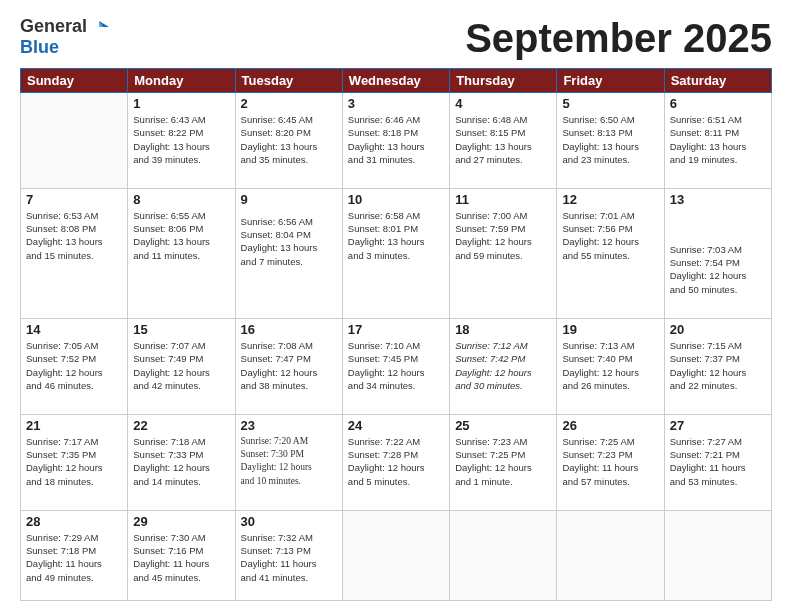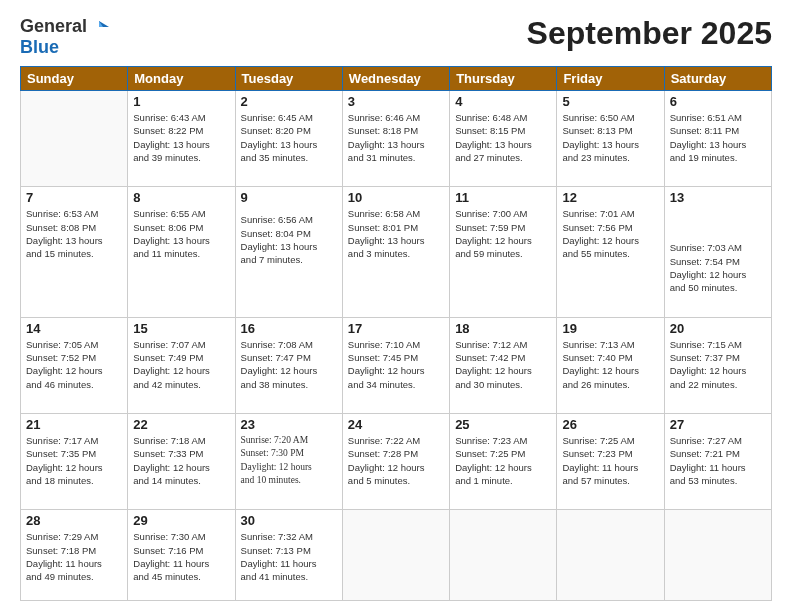--- a/index.html
+++ b/index.html
@@ -29,39 +29,39 @@
       margin-right: auto;
     }
     .logo-top-row {
       display: flex;
       align-items: center;
     }
     .title-block {
       text-align: right;
     }
     .month-title {
-      font-size: 32px;
+      font-size: 40px;
       font-weight: bold;
       color: #222;
       line-height: 1.1;
       text-align: right;
     }
     .location-title {
       font-size: 14px;
       color: #444;
     }
     .calendar {
       flex: 1;
       border: 1px solid #ccc;
       border-collapse: collapse;
       width: 100%;
       table-layout: fixed;
     }
     .calendar th {
-      background-color: #a16207;
+      background-color: #7f1d1d;
       color: white;
       text-align: left;
       padding: 4px 6px;
       font-size: 13px;
       border: 1px solid #1a6bb5;
     }
     .calendar td {
       border: 1px solid #ccc;
       vertical-align: top;
       padding: 3px 5px;
@@ -241,21 +241,21 @@
           </td>
           <td>
             <span class="day-num">17</span>
             <div class="day-info" style="white-space: pre-line;">Sunrise: 7:10 AM
 Sunset: 7:45 PM
 Daylight: 12 hours
 and 34 minutes.</div>
           </td>
           <td>
             <span class="day-num">18</span>
-            <div class="day-info" style="white-space: pre-line;">Sunrise: 7:12 AM
+            <div class="day-info" style="white-space: pre-line; font-style: italic;">Sunrise: 7:12 AM
 Sunset: 7:42 PM
 Daylight: 12 hours
 and 30 minutes.</div>
           </td>
           <td>
             <span class="day-num">19</span>
             <div class="day-info" style="white-space: pre-line;">Sunrise: 7:13 AM
 Sunset: 7:40 PM
 Daylight: 12 hours
 and 26 minutes.</div>

